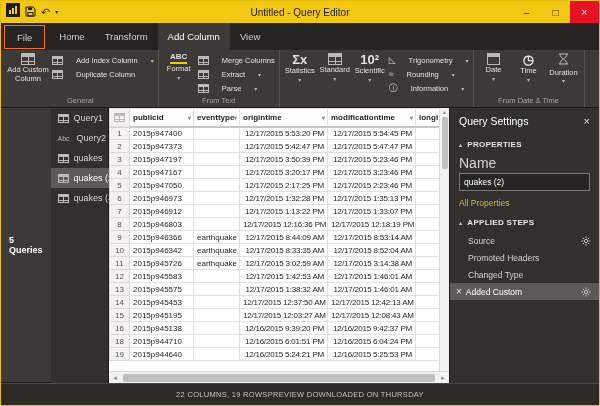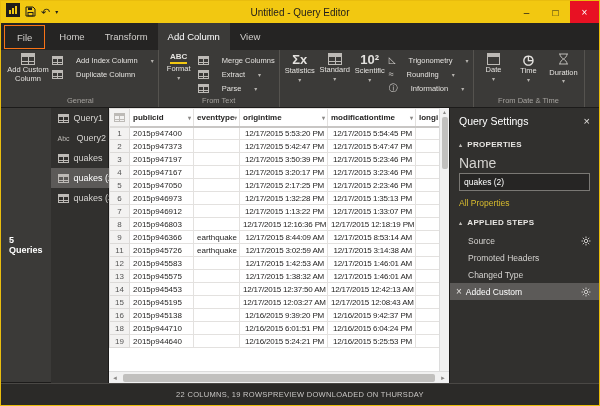--- a/index.html
+++ b/index.html
@@ -356,20 +356,28 @@
                 </tr>
                 <tr>
                   <td class="rownum">9</td>
                   <td class="c0">2015p946366</td>
                   <td class="c1">earthquake</td>
                   <td class="c2">12/17/2015 8:44:09 AM</td>
                   <td class="c3">12/17/2015 8:53:14 AM</td>
                   <td class="c4"></td>
                 </tr>
                 <tr>
+                  <td class="rownum">10</td>
+                  <td class="c0">2015p946342</td>
+                  <td class="c1">earthquake</td>
+                  <td class="c2">12/17/2015 8:33:35 AM</td>
+                  <td class="c3">12/17/2015 8:52:04 AM</td>
+                  <td class="c4"></td>
+                </tr>
+                <tr>
                   <td class="rownum">11</td>
                   <td class="c0">2015p945726</td>
                   <td class="c1">earthquake</td>
                   <td class="c2">12/17/2015 3:02:59 AM</td>
                   <td class="c3">12/17/2015 3:14:38 AM</td>
                   <td class="c4"></td>
                 </tr>
                 <tr>
                   <td class="rownum">12</td>
                   <td class="c0">2015p945583</td>

